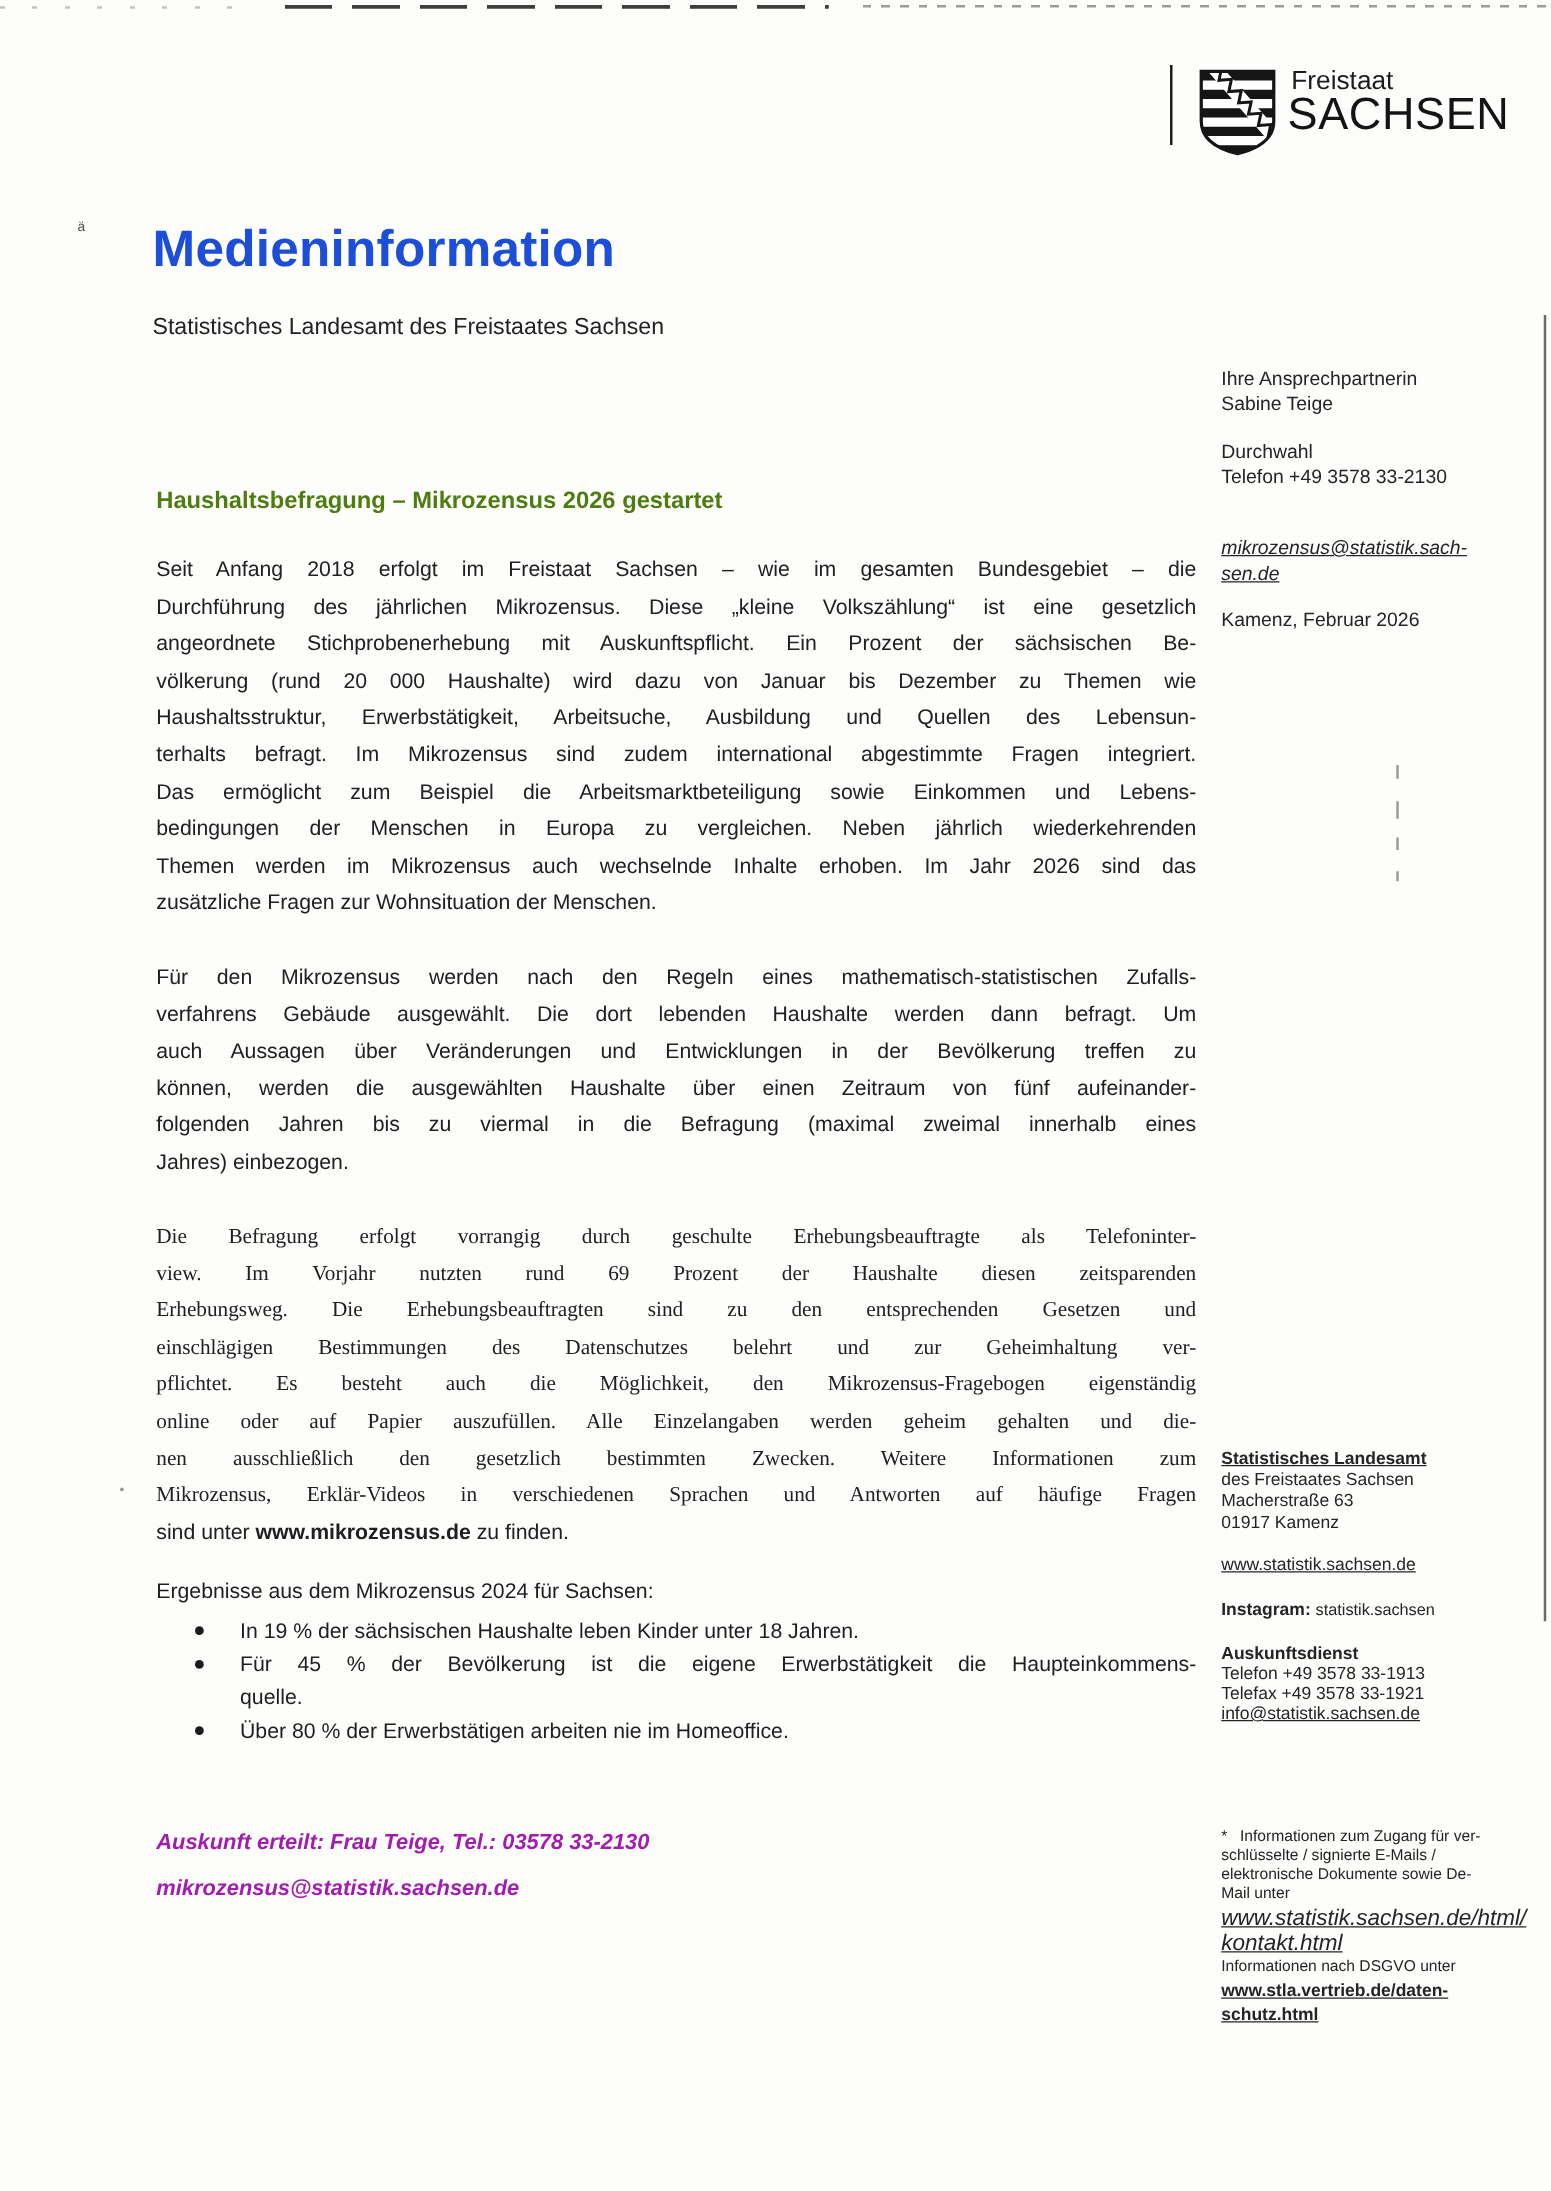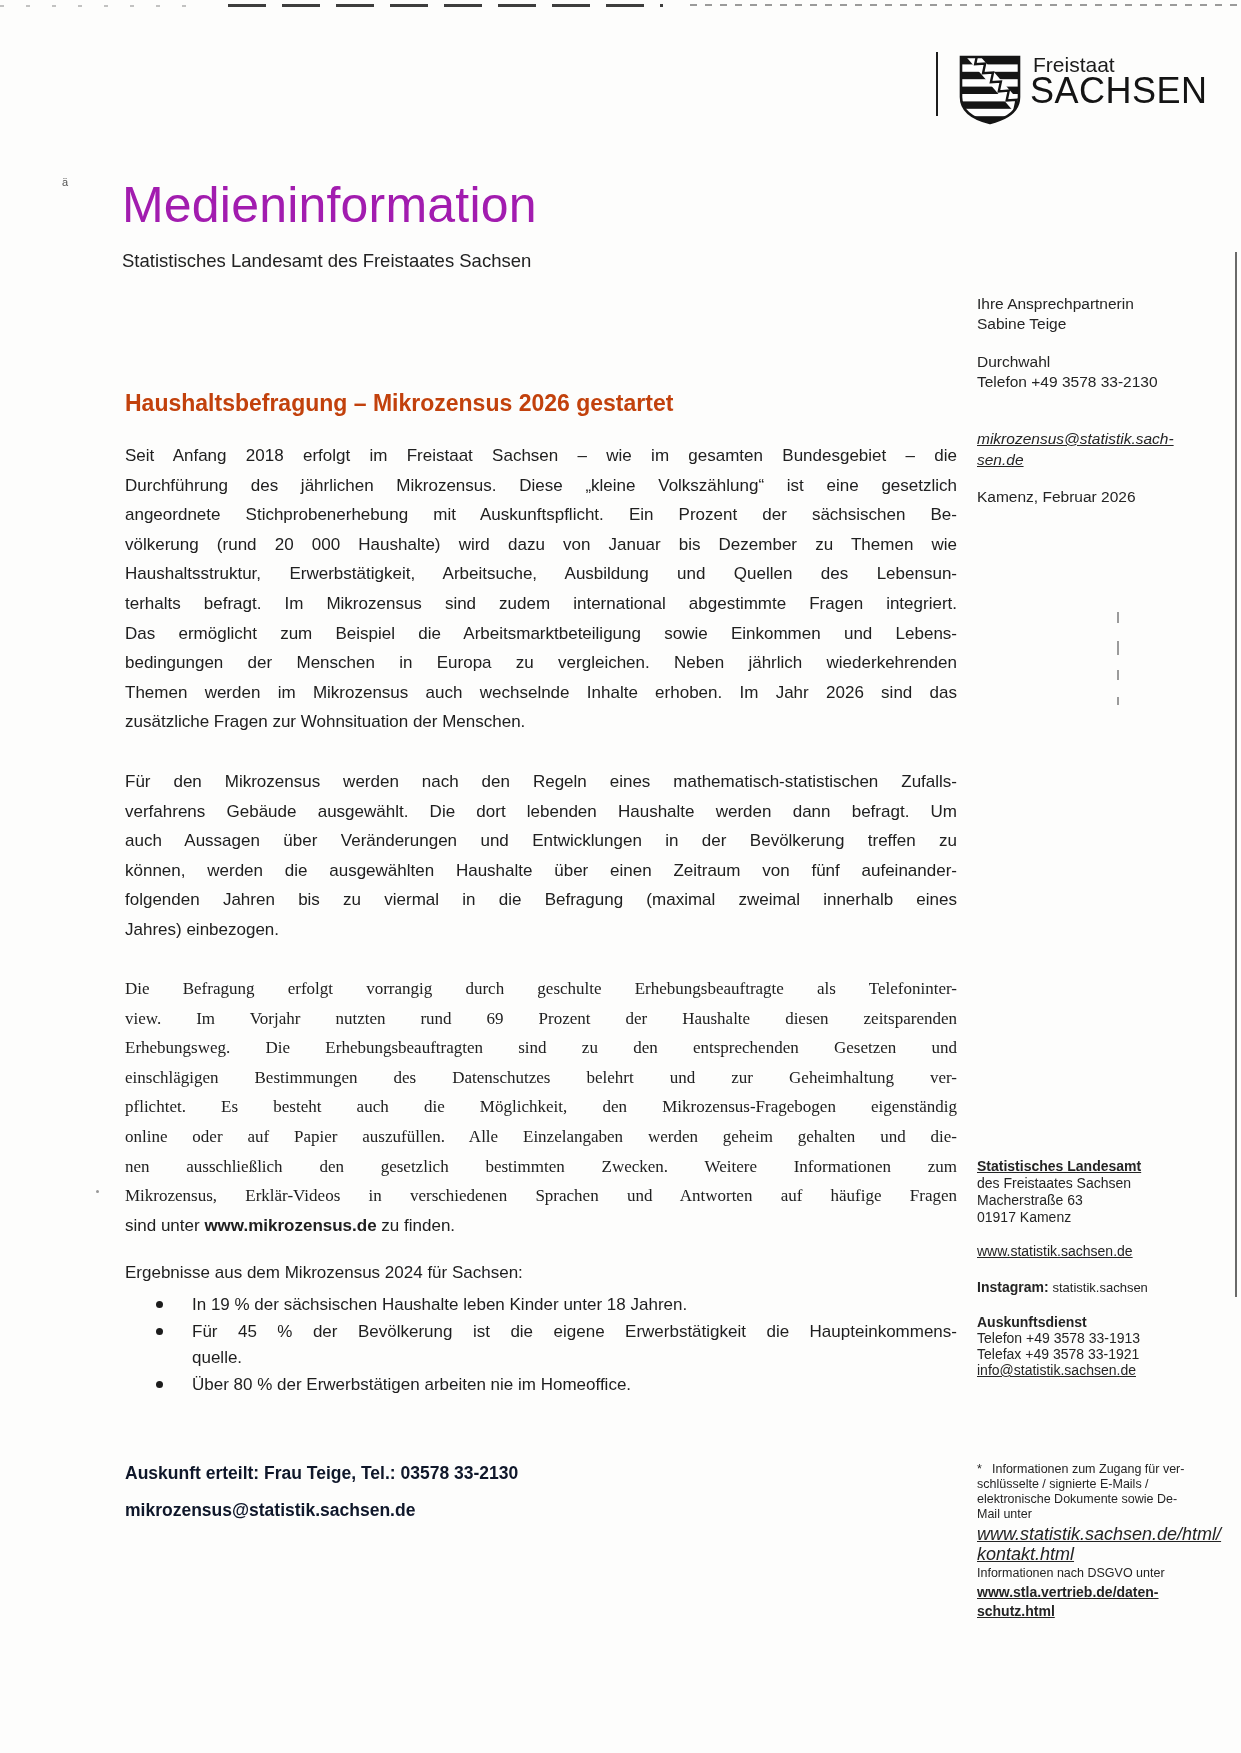--- a/index.html
+++ b/index.html
@@ -27,47 +27,47 @@
 
   
   .agency { left:700px; top:55px; width:220px; text-align:right;
     font-size:17.5px; line-height:24px; letter-spacing:1.5px; color:#242424; }
   .divider { left:936px; top:52px; width:2px; height:64px; background:#1d1d1d; }
   .coa { left:959px; top:55px; }
   .state-small { left:1033px; top:53px; font-size:21px; color:#1b1b1b; }
   .state-large { left:1030px; top:70px; font-size:36px; letter-spacing:.5px; color:#141414; }
 
   
-  .doc-title { left:122px; top:176px; font-size:50px; font-weight:normal; letter-spacing:.2px; color:#a21caf; }
+  .doc-title { left:122px; top:176px; font-size:41px; font-weight:bold; letter-spacing:.2px; color:#1d4ed8; }
   .doc-subtitle { left:122px; top:250px; font-size:18.5px; color:#222; }
 
   
   .side { width:222px; font-size:15.5px; line-height:19.5px; color:#242424; }
   .p-role { left:977px; top:294px; }
   .p-dial { left:977px; top:352px; }
   .p-mail { left:977px; top:428px; line-height:21px; }
   .p-date { left:977px; top:487px; }
   .link-it { font-style:italic; text-decoration:underline; color:#242424; }
   .link-u { text-decoration:underline; color:#242424; }
 
   
   .main { left:125px; width:832px; }
-  .headline { top:390px; font-size:23px; font-weight:bold; color:#c2410c; }
+  .headline { top:390px; font-size:19px; font-weight:bold; color:#4d7c0f; }
   .para { font-size:17px; line-height:29.6px; color:#202020; }
   .para-1 { top:441px; }
   .para-2 { top:767px; }
   .para-3 { top:974px; }
   .justify .line { text-align:justify; text-align-last:left; }
   .justify .line:not(:last-child) { text-align:justify; text-align-last:justify; }
   .all-stretch .line { text-align:justify; text-align-last:justify;font-family:Liberation Serif, serif; }
   .results-intro { top:1263px; font-size:17px; }
   .bullets { top:1292px; font-size:17px; line-height:26.5px; }
   .bullet-row { position:relative; padding-left:67px; }
   .dot { position:absolute; left:31px; top:9px; width:7px; height:7px; border-radius:50%; background:#1c1c1c; }
-  .contact-bold { font-size:17.5px; font-weight:bold; color:#0f172a; }
+  .contact-bold { font-size:17.5px; font-weight:bold; color:#a21caf;font-style:italic; }
   .cb-1 { top:1463px; } .cb-2 { top:1500px; }
 
   
   .sb { left:977px; width:225px; color:#242424; }
   .sb-office { top:1158px; font-size:14px; line-height:17px; }
   .sb-office .hd { font-weight:bold;text-decoration:underline; }
   .sb-web { top:1243px; font-size:14px; }
   .sb-insta { top:1279px; font-size:14px; }
   .sb-insta .hd { font-weight:bold; }
   .sb-insta .hand { font-size:13px; }

